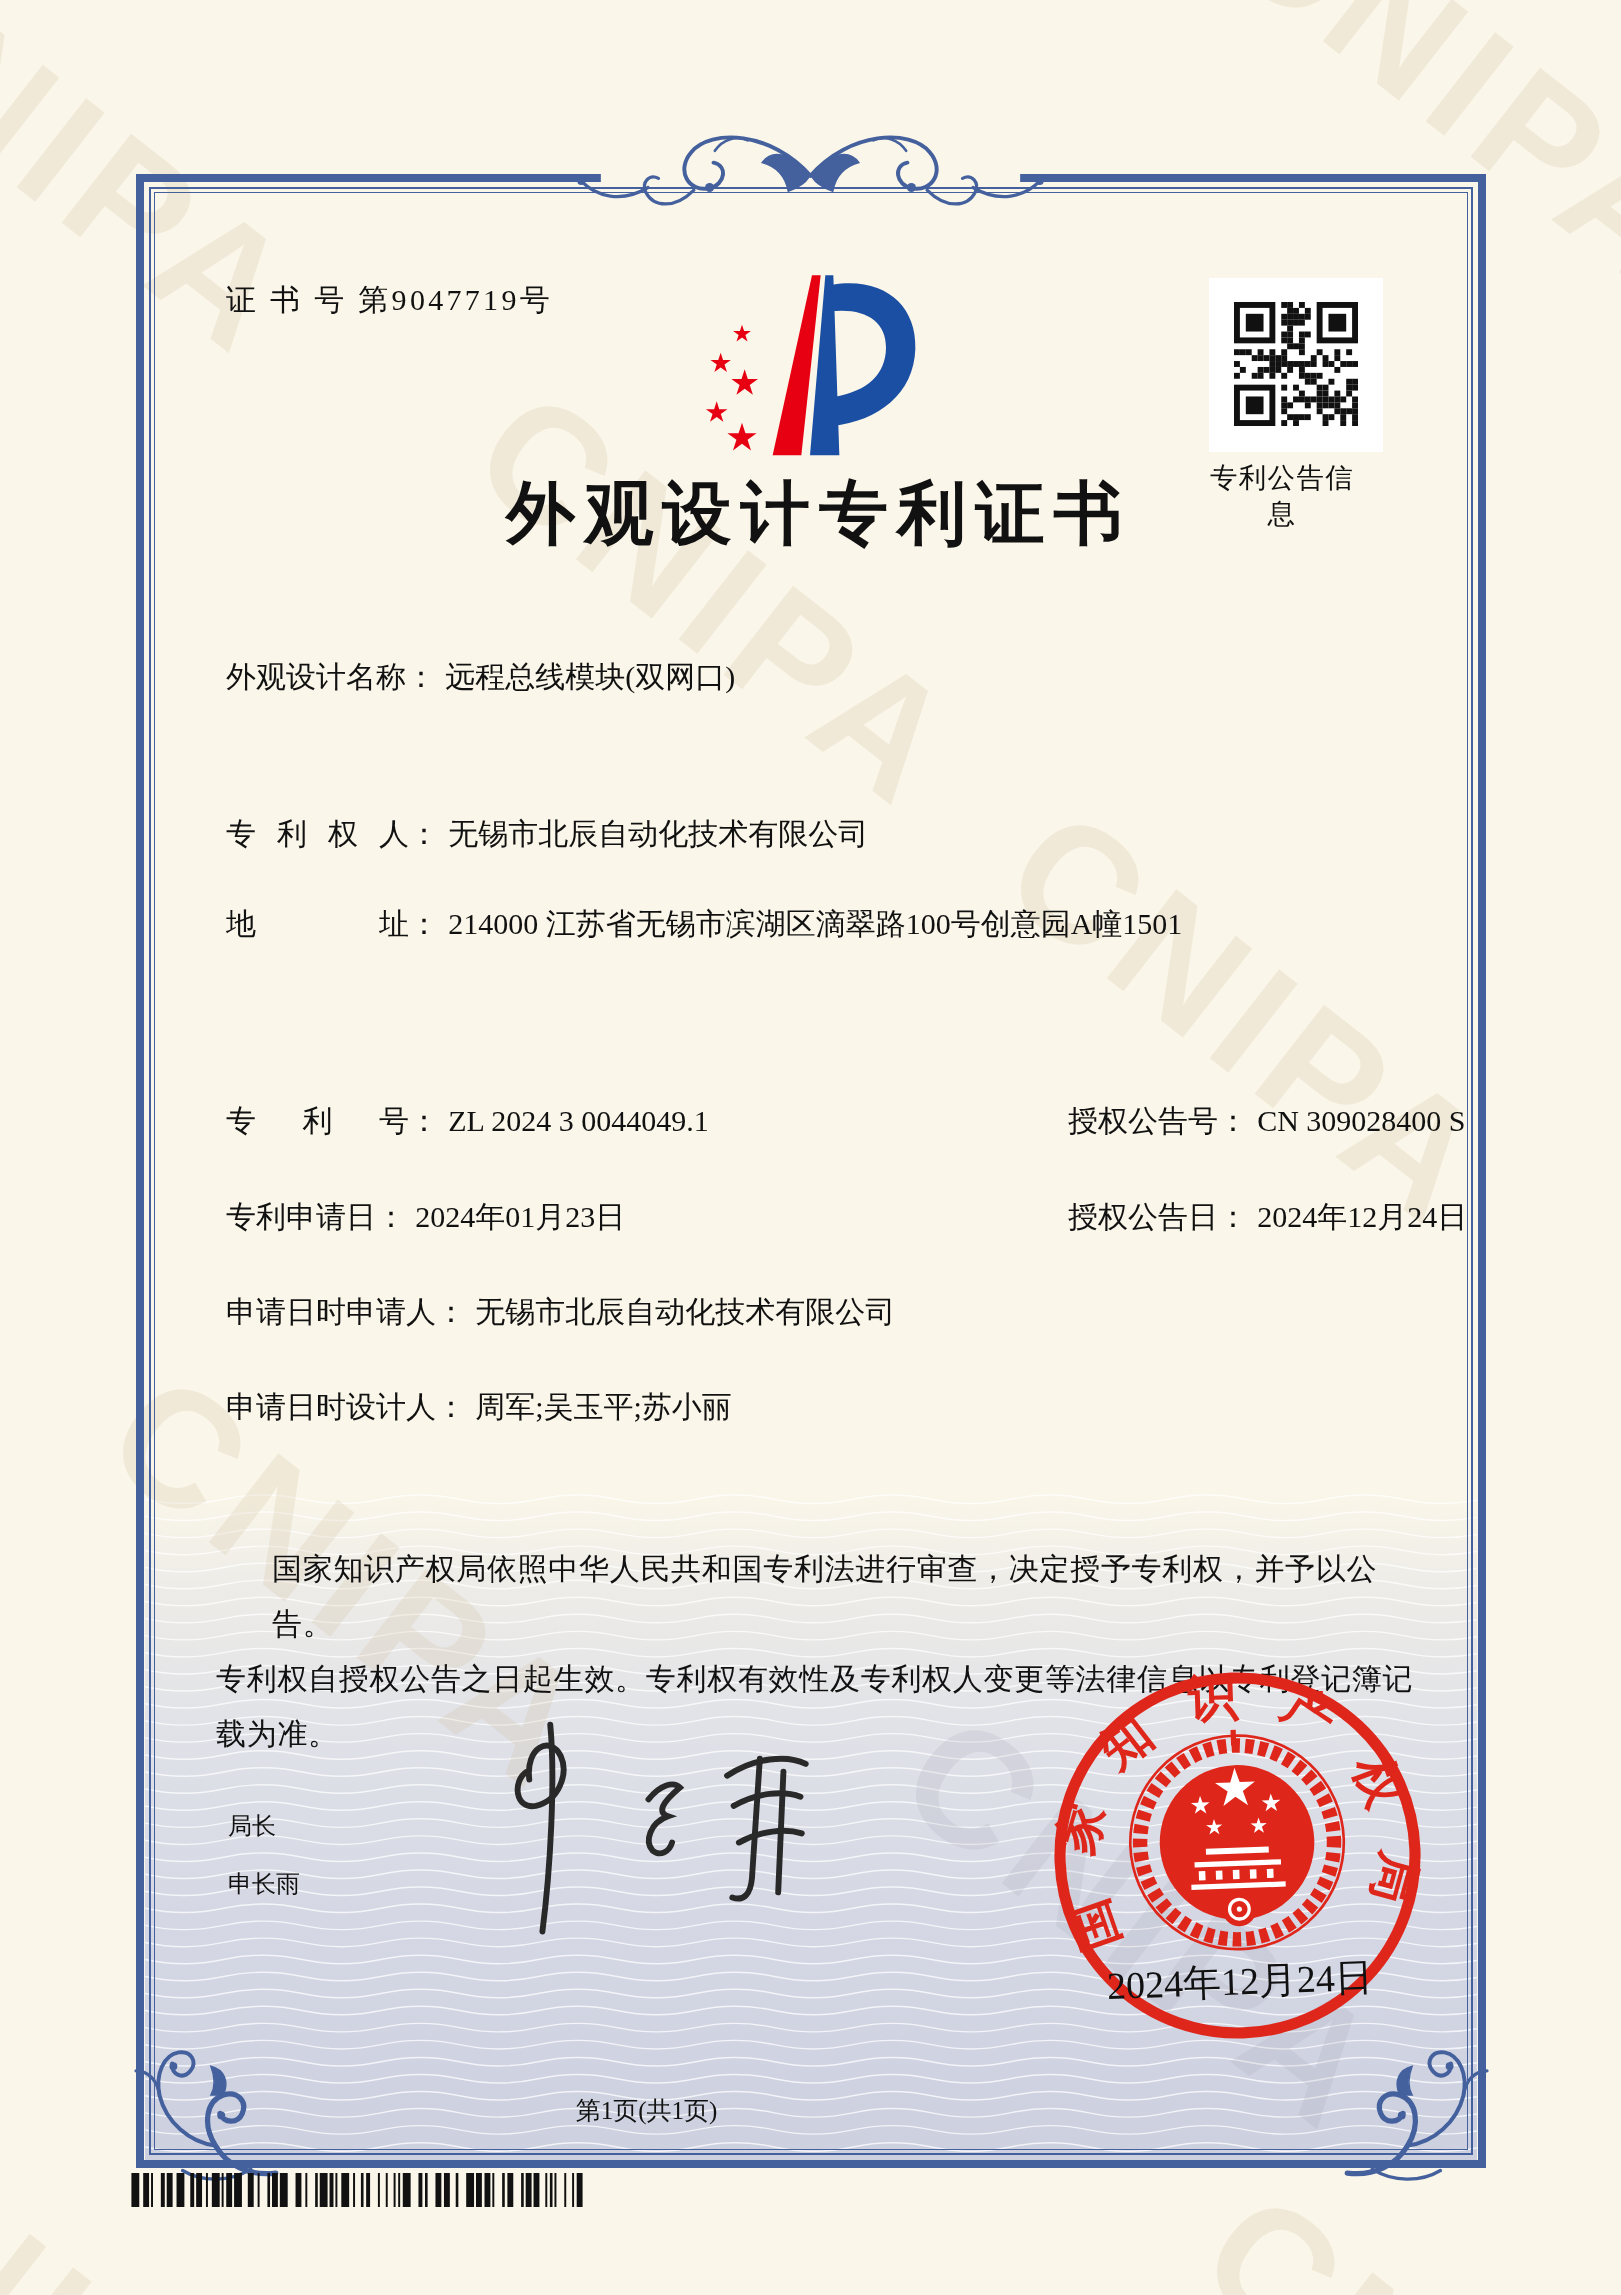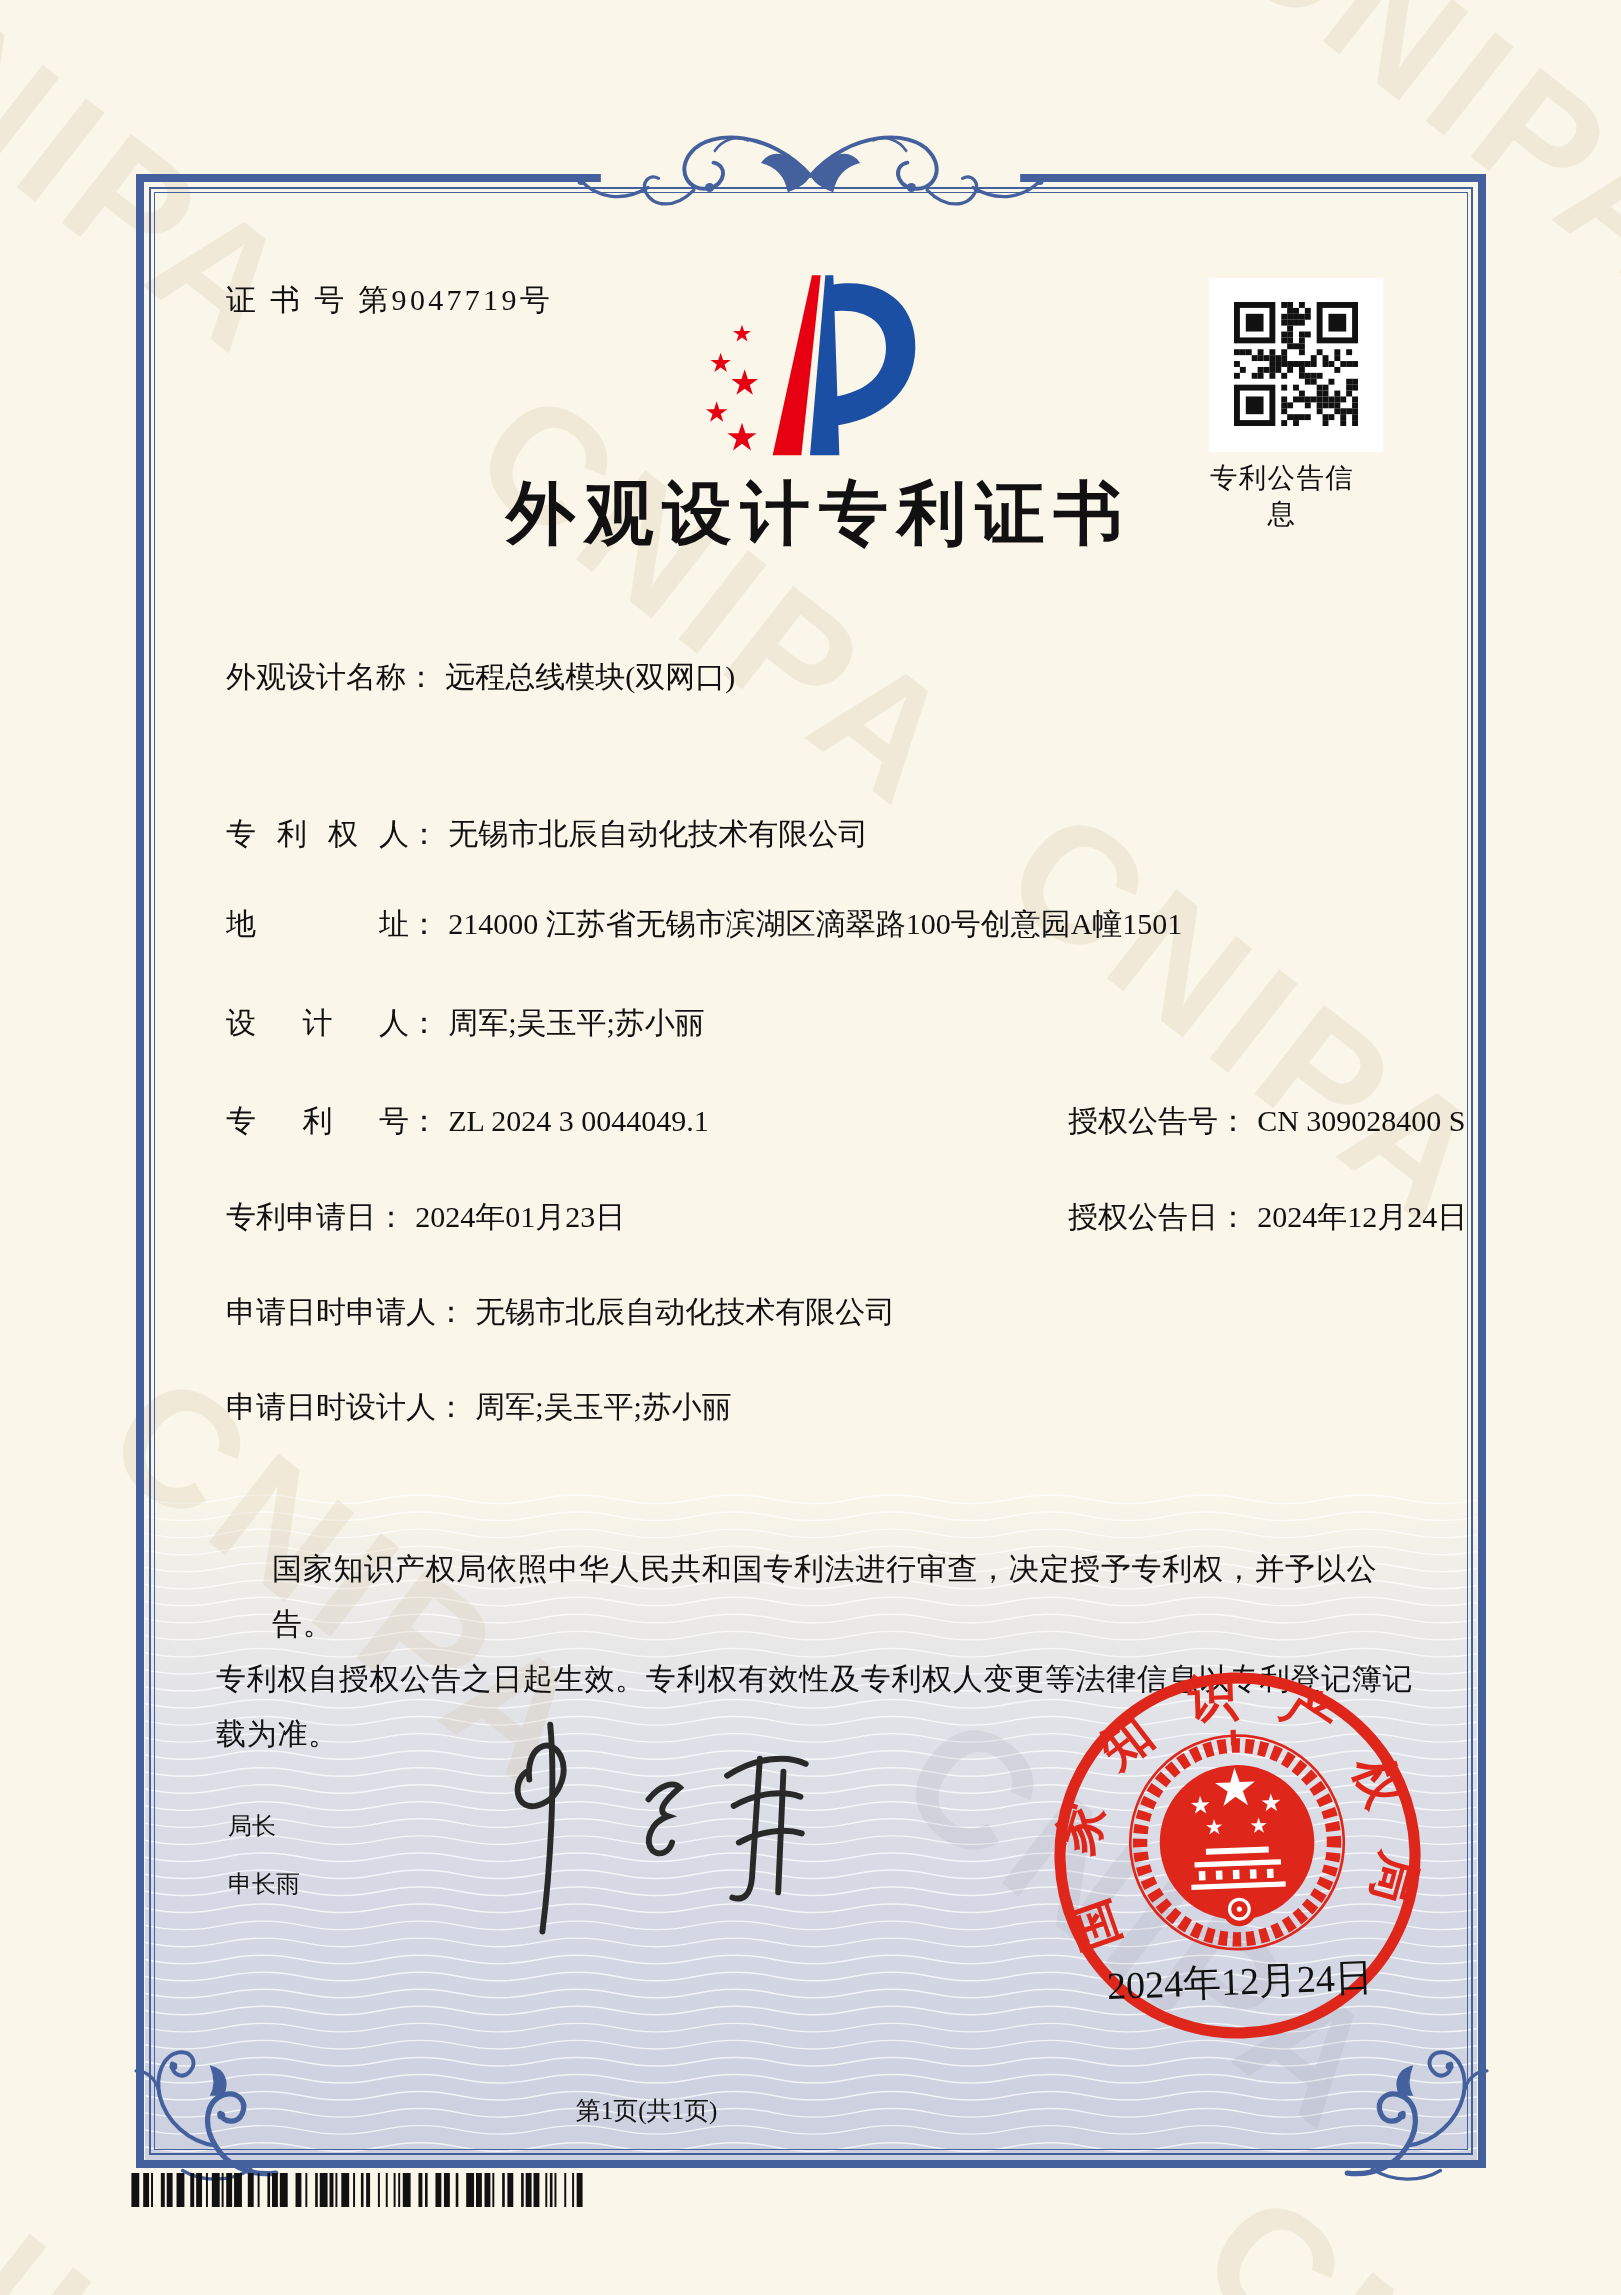--- a/index.html
+++ b/index.html
@@ -327,23 +327,20 @@
 
   <div class="row r1">
     <span class="lbl">外观设计名称</span><span class="colon">：</span><span class="val">远程总线模块(双网口)</span>
   </div>
   <div class="row r2">
     <span class="lbl jlbl">专利权人</span><span class="colon">：</span><span class="val">无锡市北辰自动化技术有限公司</span>
   </div>
   <div class="row r3">
     <span class="lbl jlbl">地址</span><span class="colon">：</span><span class="val">214000 江苏省无锡市滨湖区滴翠路100号创意园A幢1501</span>
   </div>
-  <div class="row r4">
-    <span class="lbl jlbl">设计人</span><span class="colon">：</span><span class="val">周军;吴玉平;苏小丽</span>
-  </div>
   <div class="row r5">
     <span class="lbl jlbl">专利号</span><span class="colon">：</span><span class="val">ZL 2024 3 0044049.1</span>
     <span class="rcol">
       <span class="lbl">授权公告号</span><span class="colon">：</span><span class="val">CN 309028400 S</span>
     </span>
   </div>
   <div class="row r6">
     <span class="lbl">专利申请日</span><span class="colon">：</span><span class="val">2024年01月23日</span>
     <span class="rcol">
       <span class="lbl">授权公告日</span><span class="colon">：</span><span class="val">2024年12月24日</span>

